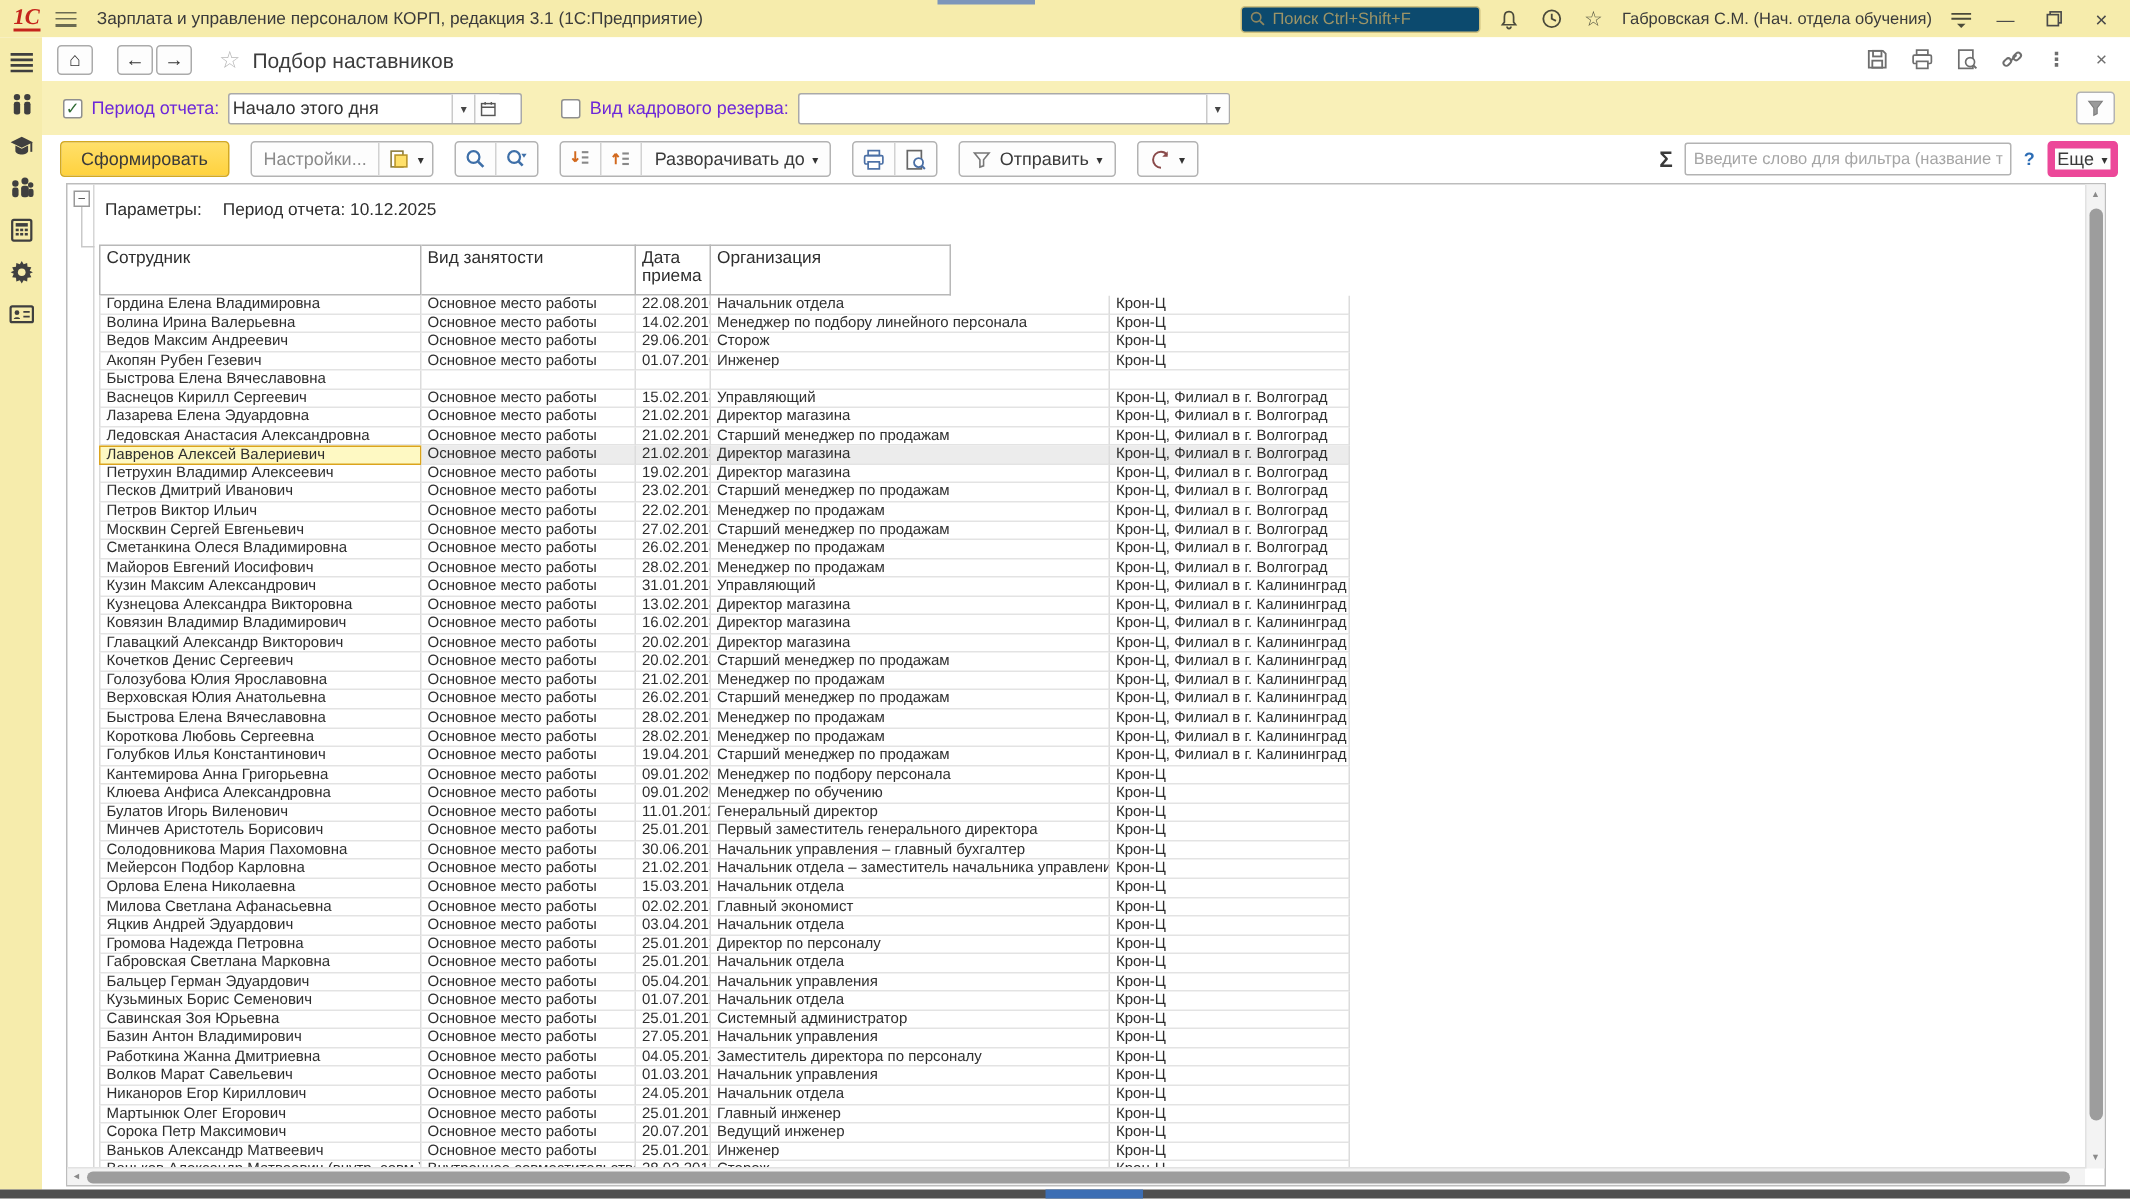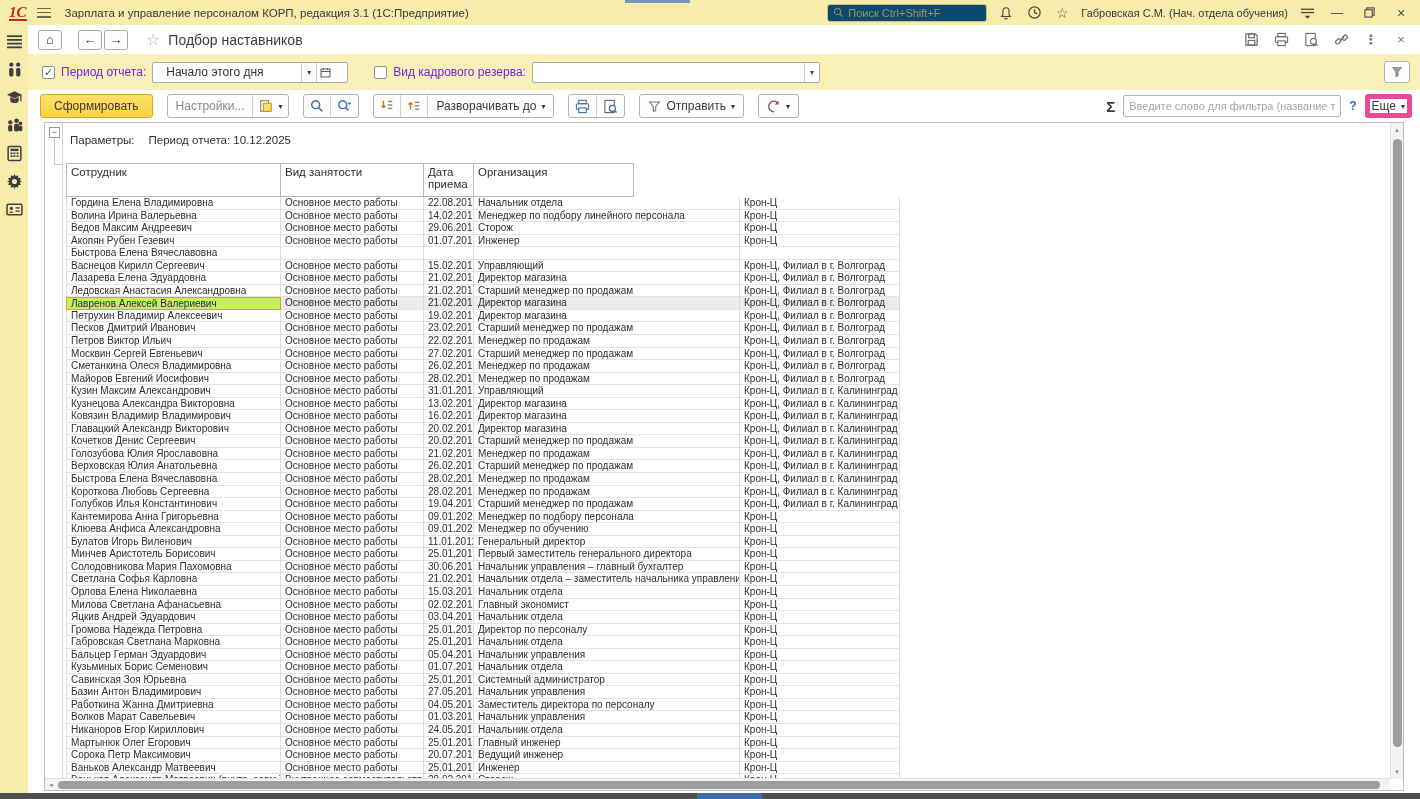--- a/index.html
+++ b/index.html
@@ -42,21 +42,21 @@
     color:#6e6e6e; cursor:pointer; font-size:13px; }
 
   
   .filterrow { position:absolute; left:28px; top:54px; width:1392px; height:36px; background:#f9f0b8;
     display:flex; align-items:center; }
   .cb { width:13px; height:13px; border:1px solid #8f8f8f; background:#fff; border-radius:2px;
     display:flex; align-items:center; justify-content:center; font-size:11px; color:#2f6b33;
     font-weight:bold; cursor:pointer; }
   .flabel { font-size:12px; color:#6d28d9; margin:0 6px 0 6px; white-space:nowrap; }
   .combo { display:flex; height:21px; border:1px solid #a9a9a9; border-radius:2px; background:#fff; }
-  .combo input { border:none; outline:none; height:100%; font-size:12px; padding:0 13px;
+  .combo input { border:none; outline:none; height:100%; font-size:12px; padding:0 2px;
     font-family:inherit; color:#333; background:transparent; }
   .combo .dd { width:15px; border-left:1px solid #c9c9c9; display:flex; align-items:center;
     justify-content:center; font-size:8px; color:#444; cursor:pointer; background:#fdfdfd; }
   .combo .cal { width:17px; border-left:1px solid #c9c9c9; display:flex; align-items:center;
     justify-content:center; cursor:pointer; background:#fdfdfd; }
   .funnel-btn { position:absolute; right:10px; top:7px; width:26px; height:22px; border:1px solid #b3b3b3;
     border-radius:3px; background:#fdfdfd; display:flex; align-items:center; justify-content:center; cursor:pointer; }
 
   
   .toolbar { position:absolute; left:28px; top:90px; width:1392px; height:32px; background:#fff;
@@ -93,21 +93,21 @@
   .thead { display:flex; height:34px; }
   .th { border:1px solid #b8b8b8; border-left:none; padding:2px 4px; font-size:11.5px; color:#2e2e2e;
     overflow:hidden; cursor:default; }
   .th:first-child { border-left:1px solid #b8b8b8; }
   .tbodyc { position:absolute; left:21px; top:74px; width:834px; height:583px; overflow:hidden; }
   .trow { display:flex; height:12.55px; }
   .tcell { height:12.55px; line-height:12.2px; font-size:10px; color:#2e2e2e; padding:0 4px;
     white-space:nowrap; overflow:hidden; border-right:1px solid #dcdcdc; border-bottom:1px solid #e3e3e3; }
   .trow .tcell:first-child { border-left:1px solid #dcdcdc; }
   .trow.selected .tcell { background:#ececec; }
-  .trow.selected .tcell.active-cell { background:#bef264; border:1px solid #dba41d; }
+  .trow.selected .tcell.active-cell { background:#fef9c3; border:1px solid #dba41d; }
   .c0 { width:215px; } .c1 { width:143px; } .c2 { width:50px; } .c3 { width:266px; } .c4 { width:160px; }
 
   .vscroll { position:absolute; right:0; top:0; width:13px; height:656px; background:#f3f3f3;
     border-left:1px solid #e2e2e2; }
   .vscroll .arr { position:absolute; left:0; width:12px; height:12px; font-size:6px; color:#8a8a8a;
     display:flex; align-items:center; justify-content:center; cursor:pointer; }
   .vthumb { position:absolute; left:2px; top:16px; width:9px; height:608px; background:#9d9d9d; border-radius:5px; cursor:grab; }
   .hscroll { position:absolute; left:0; bottom:0; width:1345px; height:12px; background:#f3f3f3;
     border-top:1px solid #e2e2e2; }
   .hscroll .arr { position:absolute; top:0; width:12px; height:11px; font-size:6px; color:#8a8a8a;
@@ -643,21 +643,21 @@
         <div class="tcell c4">Крон-Ц</div>
       </div>
       <div class="trow">
         <div class="tcell c0">Солодовникова Мария Пахомовна</div>
         <div class="tcell c1">Основное место работы</div>
         <div class="tcell c2">30.06.2013</div>
         <div class="tcell c3">Начальник управления – главный бухгалтер</div>
         <div class="tcell c4">Крон-Ц</div>
       </div>
       <div class="trow">
-        <div class="tcell c0">Светлана Софья Карловна</div>
+        <div class="tcell c0">Мейерсон Подбор Карловна</div>
         <div class="tcell c1">Основное место работы</div>
         <div class="tcell c2">21.02.2013</div>
         <div class="tcell c3">Начальник отдела – заместитель начальника управления</div>
         <div class="tcell c4">Крон-Ц</div>
       </div>
       <div class="trow">
         <div class="tcell c0">Орлова Елена Николаевна</div>
         <div class="tcell c1">Основное место работы</div>
         <div class="tcell c2">15.03.2013</div>
         <div class="tcell c3">Начальник отдела</div>

